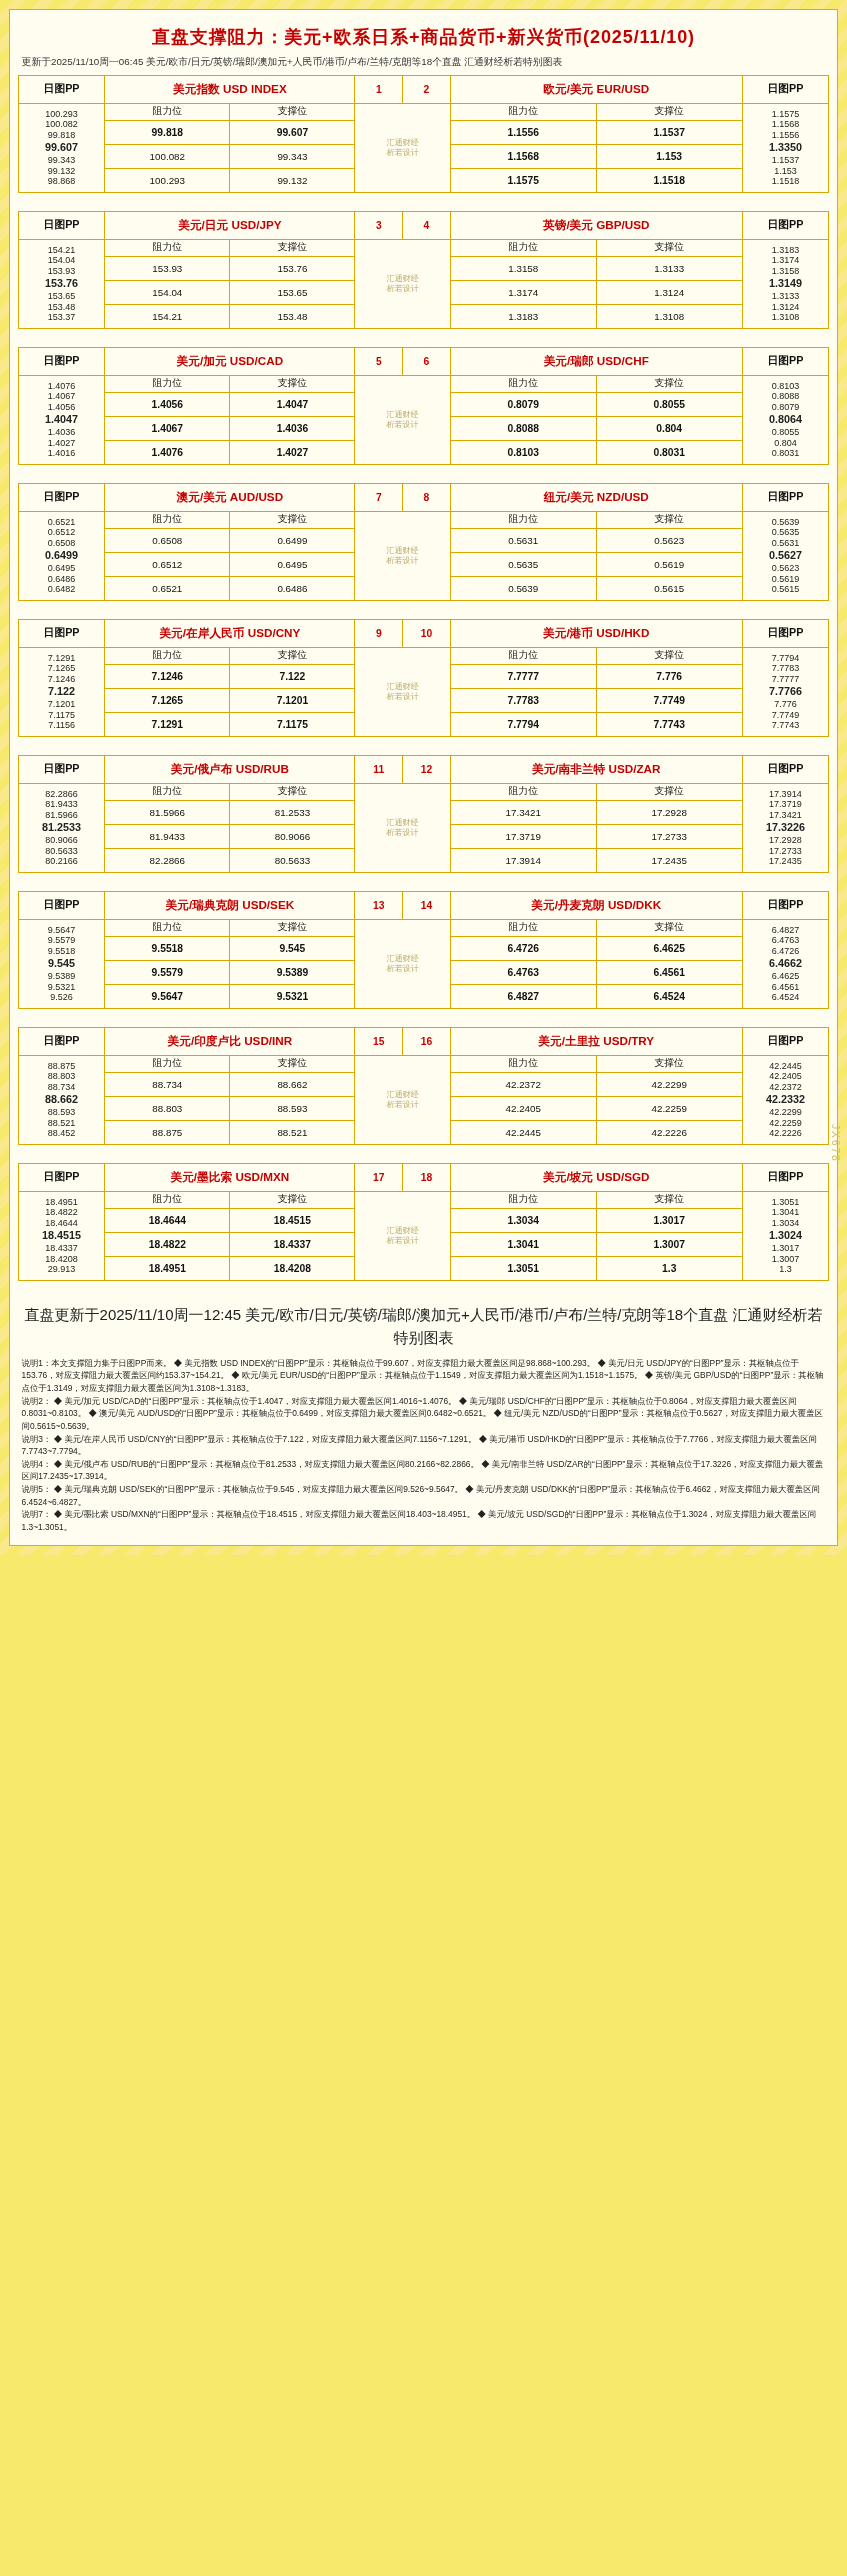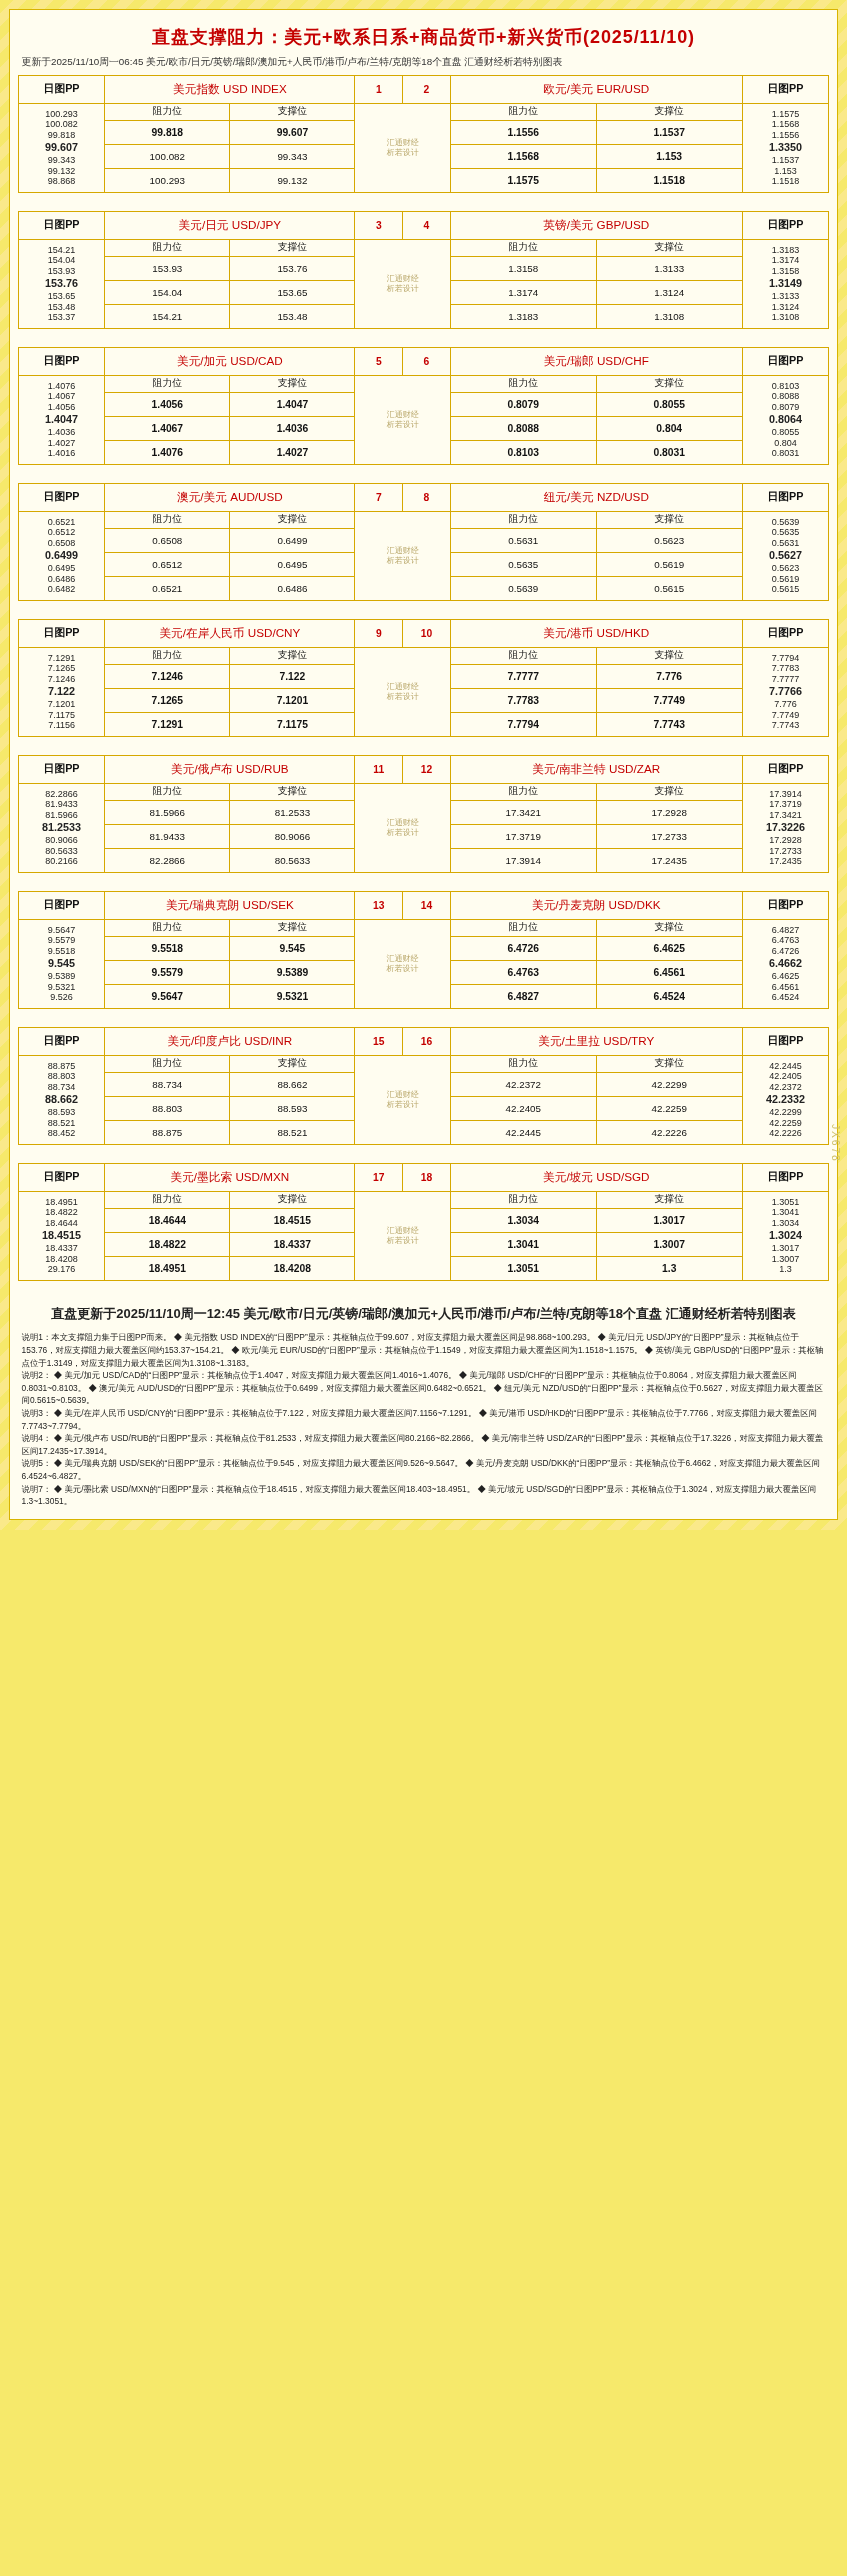--- a/index.html
+++ b/index.html
@@ -51,21 +51,21 @@
     text-align: center;
     font-size: 10.8px;
     font-weight: bold;
     color: #111;
     background: #fffdf0;
     height: 20.6px;
   }
   .pair-head {
     text-align: center;
     font-size: 11.7px;
-    font-weight: normal;
+    font-weight: bold;
     color: #c40000;
     height: 28px;
   }
   .rs-head {
     text-align: center;
     font-size: 9.8px;
     color: #111;
     height: 17px;
   }
   .num-col {
@@ -91,26 +91,25 @@
     color: #c40000;
     background: #fffdf0;
   }
   .watermark {
     text-align: center;
     font-size: 8px;
     color: #b9a76a;
     line-height: 1.2;
   }
   .footer-note {
-    font-size: 13px;
+    font-size: 15px;
     color: #222;
     padding: 5.6px 3.7px 1.9px 3.7px;
     line-height: 1.5;
     text-align: center;
-    font-weight: bold;
   }
   .foot-body {
     font-size: 8.4px;
     color: #222;
     line-height: 1.5;
     padding: 5.6px 3.7px 1.9px 3.7px;
     text-align: left;
   }
   .sidecode {
     position: absolute;
@@ -673,21 +672,21 @@
     <td class="pp-head">日图PP</td>
   </tr>
   <tr>
     <td class="num-col" rowspan="5">
                 <div class="">18.4951</div>
                 <div class="">18.4822</div>
                 <div class="">18.4644</div>
                 <div class="bold">18.4515</div>
                 <div class="">18.4337</div>
                 <div class="">18.4208</div>
-                <div class="">29.176</div>
+                <div class="">29.913</div>
               </td>
     <td class="rs-head">阻力位</td>
     <td class="rs-head">支撑位</td>
     <td class="watermark" colspan="2" rowspan="4">汇通财经<br>析若设计</td>
     <td class="rs-head">阻力位</td>
     <td class="rs-head">支撑位</td>
     <td class="num-col" rowspan="5">
                 <div class="">1.3051</div>
                 <div class="">1.3041</div>
                 <div class="">1.3034</div>

